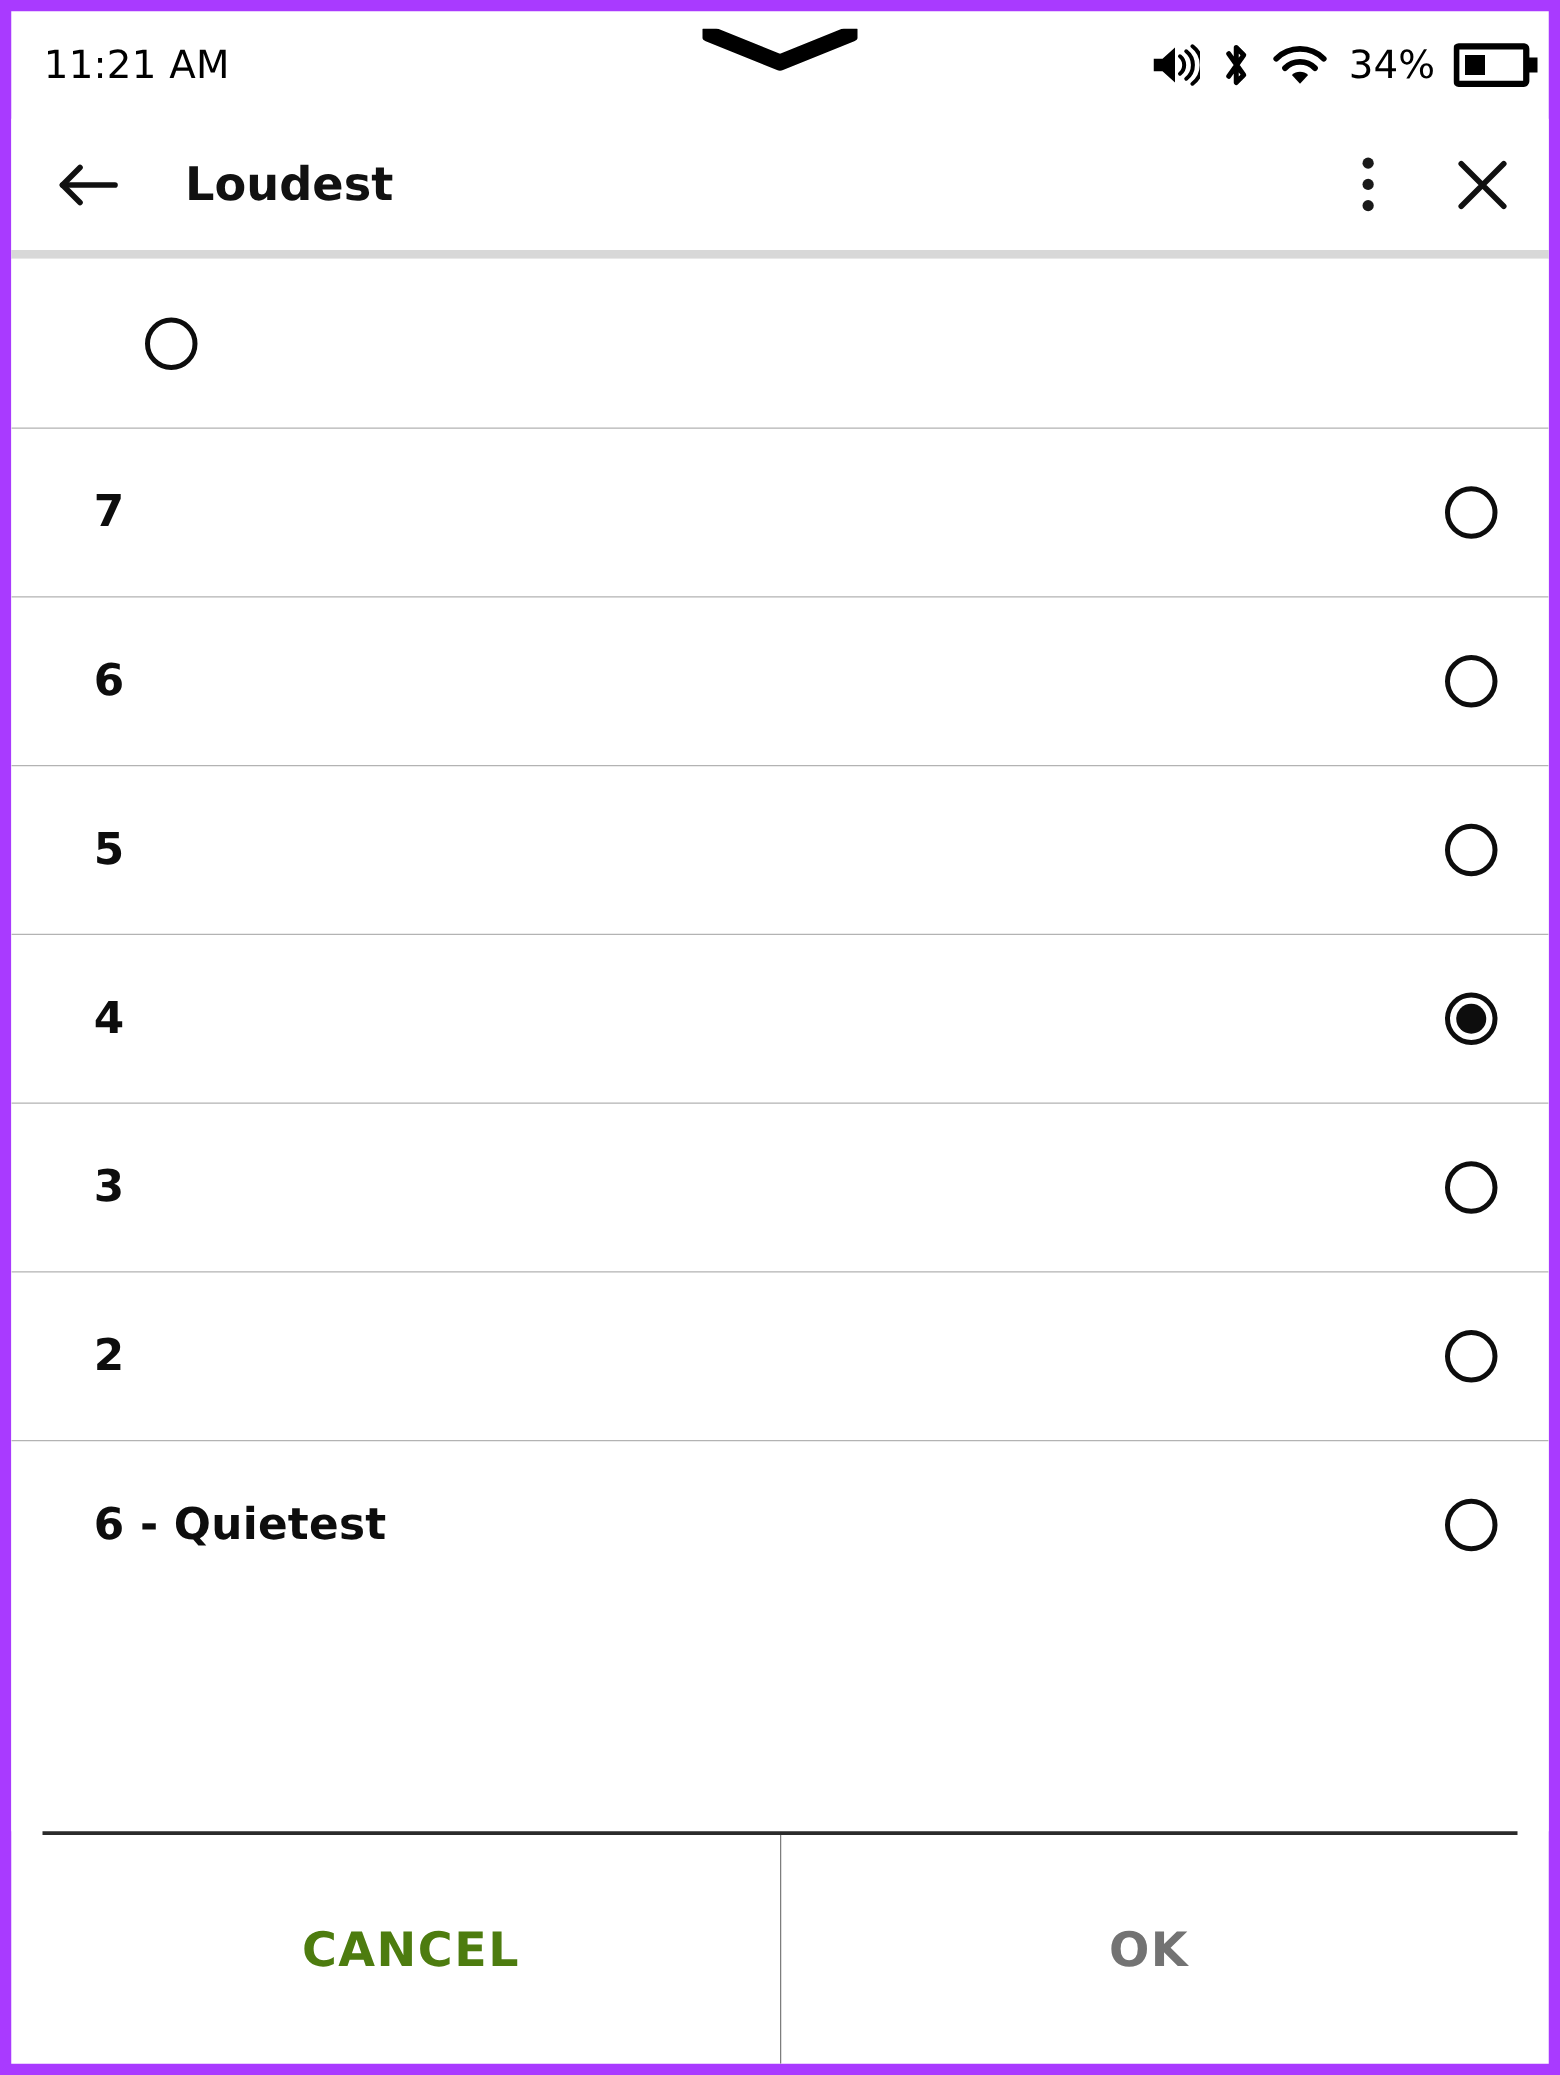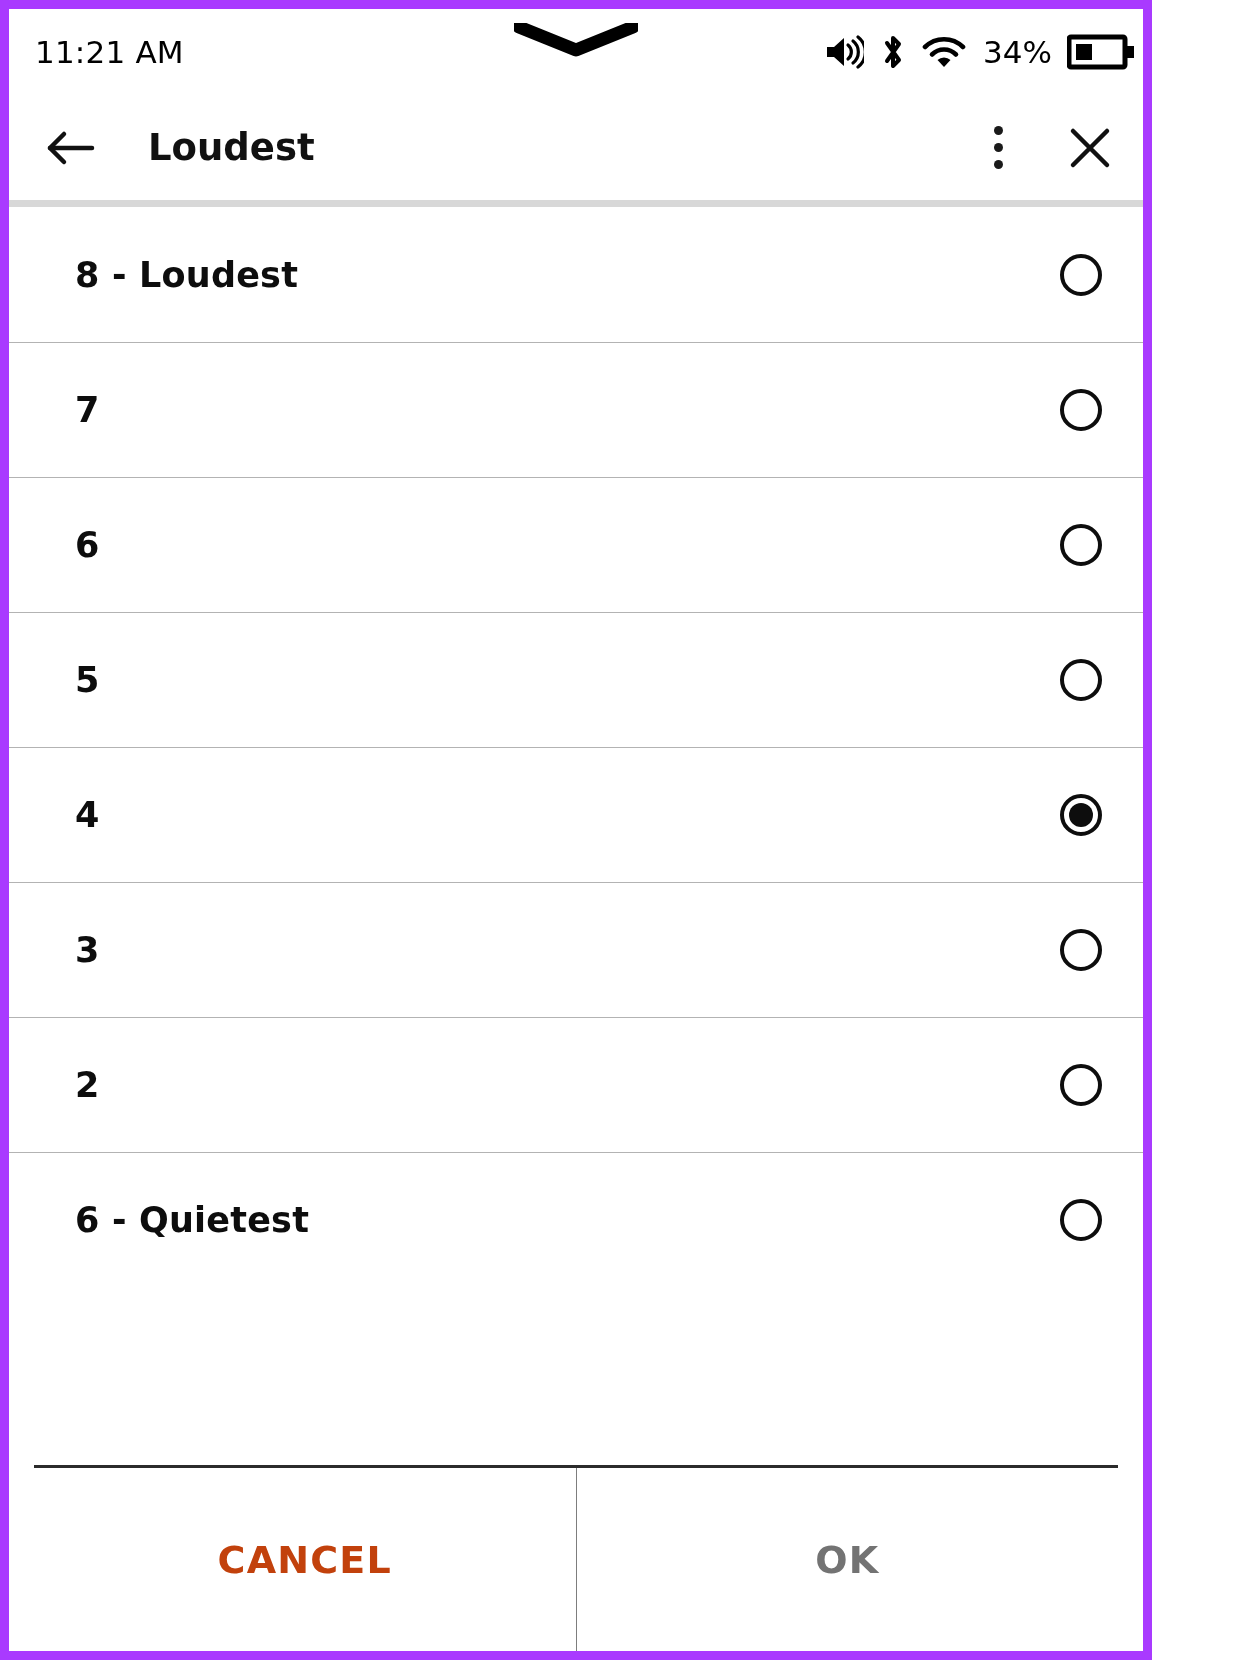--- a/index.html
+++ b/index.html
@@ -10,21 +10,21 @@
   body {
     width: 1248px;
     height: 1660px;
     font-family: "DejaVu Sans", sans-serif;
     overflow: hidden;
   }
 
   
   #screen {
     position: relative;
-    width: 1152px;
+    width: 1248px;
     height: 1660px;
     box-sizing: border-box;
     background: #a93aff;
     padding: 9px 9px 9px 9px;
   }
   #device {
     position: relative;
     width: 100%;
     height: 100%;
     box-sizing: border-box;
@@ -204,21 +204,21 @@
   }
   .footer-btn {
     flex: 1 1 50%;
     display: flex;
     align-items: center;
     justify-content: center;
     font-size: 38px;
     font-weight: bold;
     letter-spacing: 1.2px;
   }
-  .footer-btn.cancel { color: #c2410c; }
+  .footer-btn.cancel { color: #4d7c0f; }
   .footer-btn.ok { color: #737373; }
   .footer-divider {
     flex: 0 0 1px;
     width: 1px;
     background: #7d7d7d;
   }
 </style>
 </head>
 <body>
 
@@ -299,21 +299,20 @@
           </svg>
         </div>
       </div>
     </div>
 
     <div class="toolbar-shadow"></div>
 
     <div class="list">
 
       <div class="row">
-        <div class="row-label">8 - Loudest</div>
         <div class="radio-wrap">
           <span class="radio"></span>
         </div>
       </div>
 
       <div class="row">
         <div class="row-label">7</div>
         <div class="radio-wrap">
           <span class="radio"></span>
         </div>

